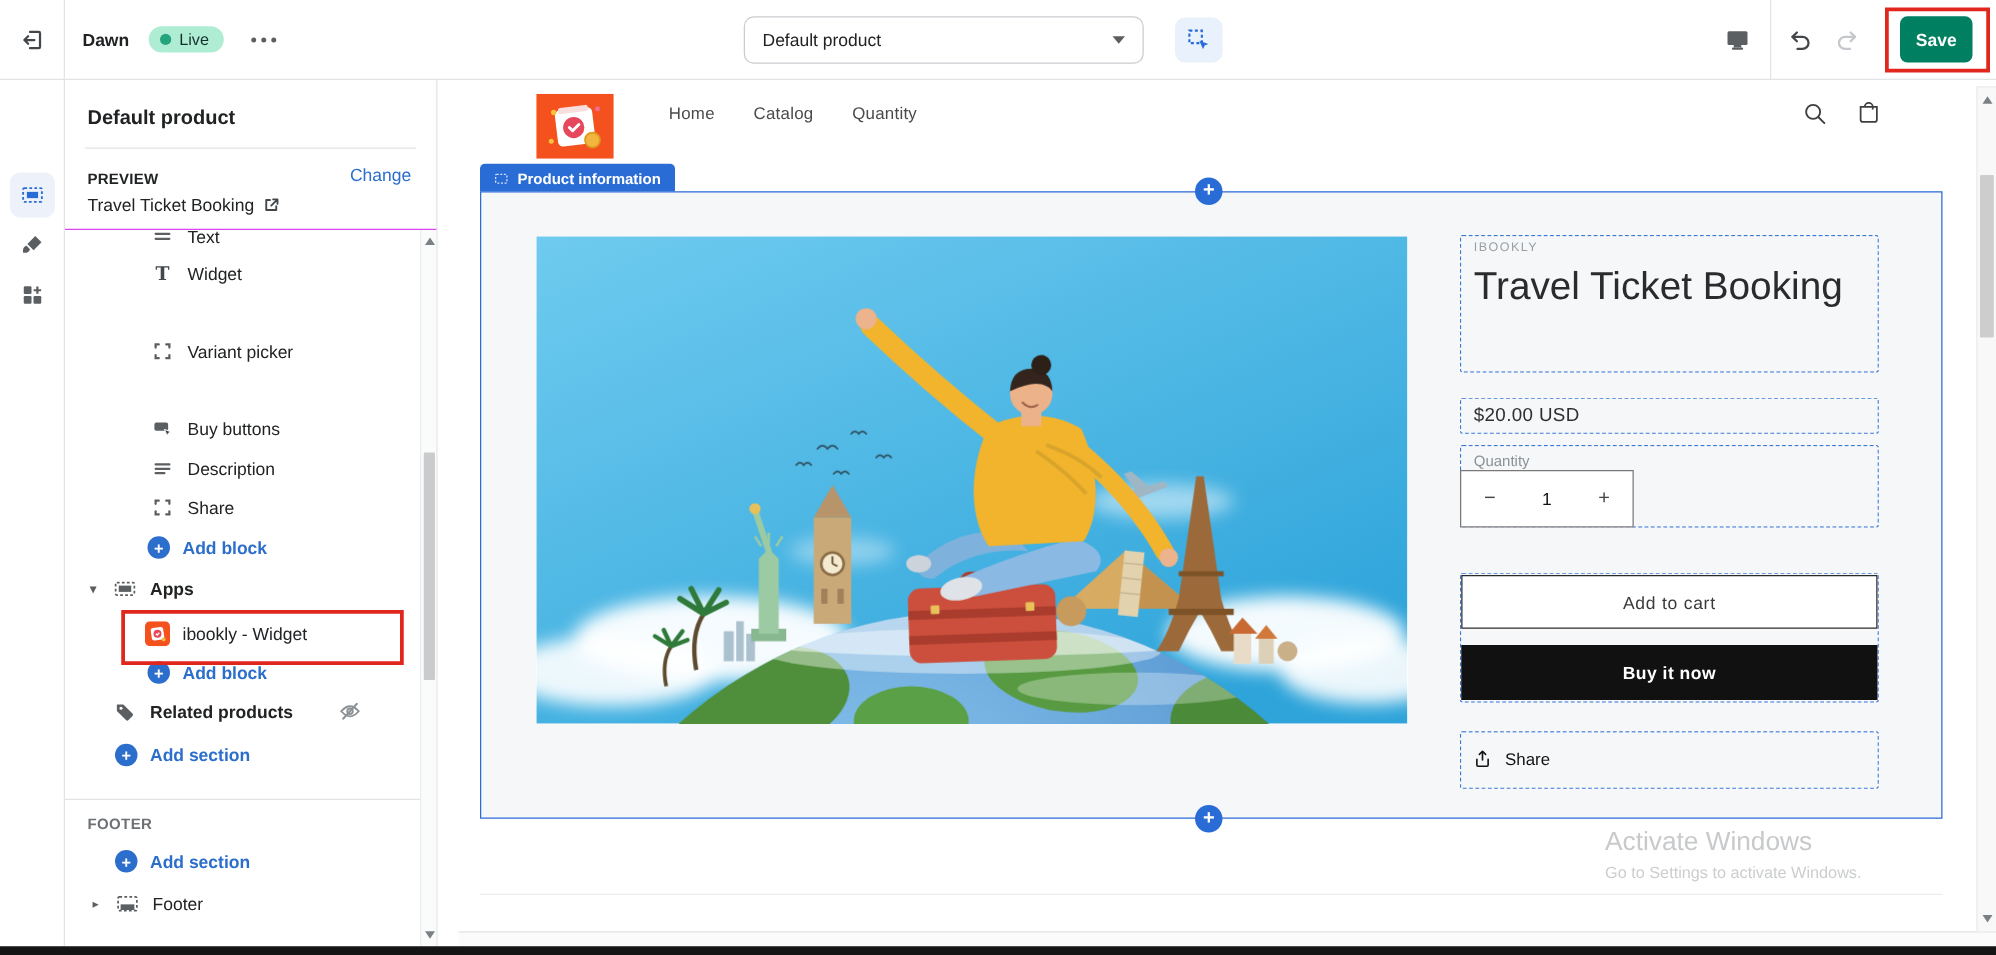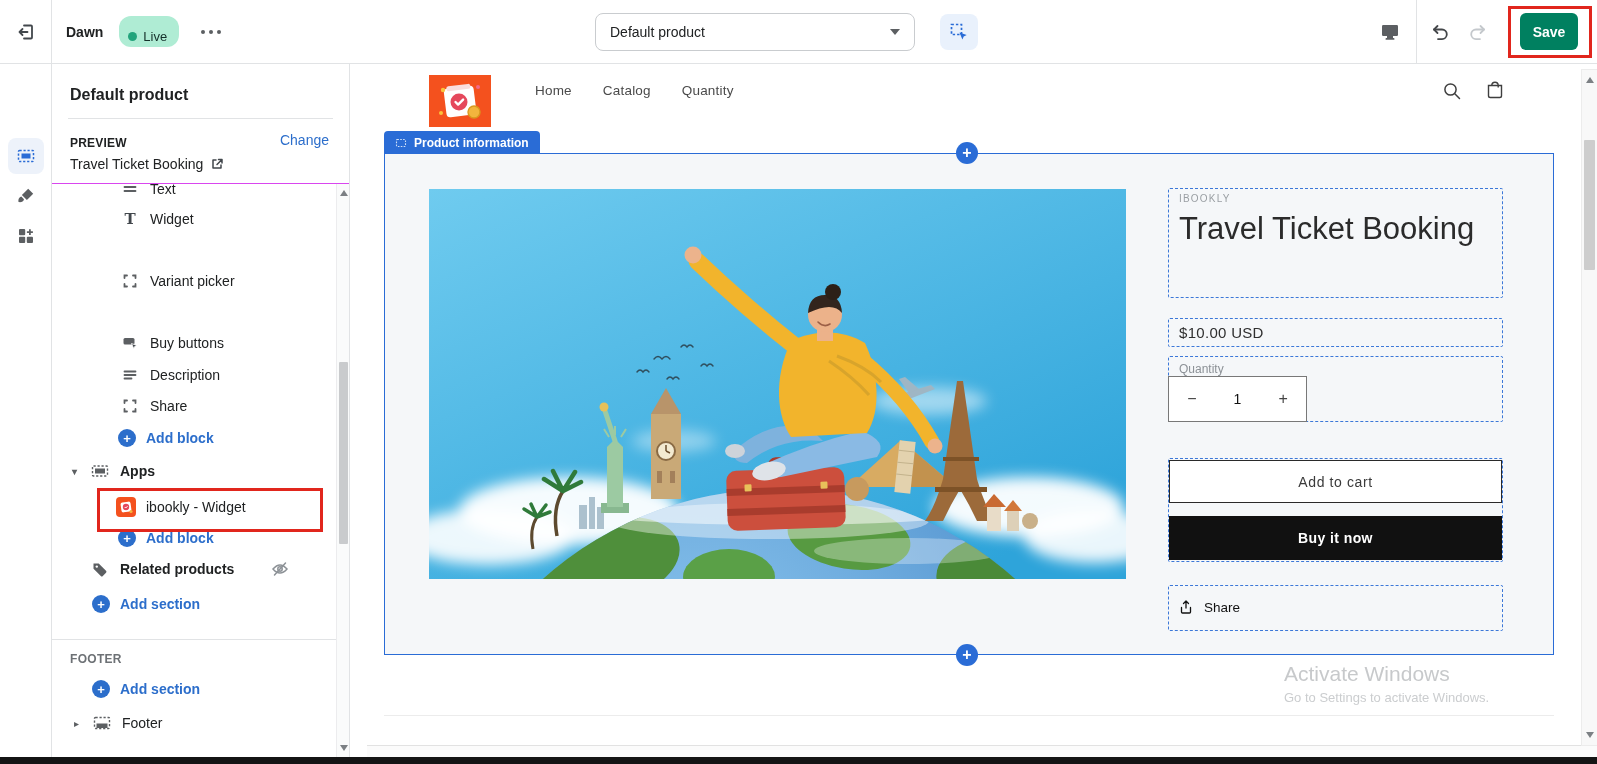--- a/index.html
+++ b/index.html
@@ -8,21 +8,21 @@
     position:relative; overflow:hidden; background:#fff;
     font-family:"Liberation Sans", sans-serif; color:#202223; font-size:14px;
   }
   svg { display:block; }
 
   
   .topbar { position:absolute; left:0; top:0; width:1597px; height:64px; background:#fff; border-bottom:1px solid #e1e3e5; z-index:20; }
   .exit-btn { position:absolute; left:0; top:0; width:52px; height:63px; border-right:1px solid #e1e3e5; display:flex; align-items:center; justify-content:center; cursor:pointer; }
   .tb-left { position:absolute; left:66px; top:0; height:63px; display:flex; align-items:center; gap:16px; }
   .theme-name { font-size:14px; font-weight:600; color:#202223; }
-  .live-pill { display:flex; align-items:center; gap:6px; background:#afecd4; border-radius:12px; padding:13px 12px 3px 9px; font-size:13px; color:#14302a; }
+  .live-pill { display:flex; align-items:center; gap:6px; background:#afecd4; border-radius:12px; padding:3px 12px 3px 9px; font-size:13px; color:#14302a; }
   .live-dot { width:9px; height:9px; border-radius:50%; background:#23a47c; }
   .dots { display:flex; gap:4px; padding:6px; cursor:pointer; }
   .dots i { width:4px; height:4px; border-radius:50%; background:#5c5f62; }
   .page-select { position:absolute; left:595px; top:13px; width:320px; height:38px; border:1px solid #c9cccf; border-radius:8px; background:#fff; display:flex; align-items:center; justify-content:space-between; padding:0 14px; cursor:pointer; }
   .page-select .val { font-size:14px; color:#202223; }
   .chev { width:0; height:0; border-left:5px solid transparent; border-right:5px solid transparent; border-top:6px solid #5c5f62; }
   .inspect-btn { position:absolute; left:940px; top:14px; width:38px; height:36px; border-radius:8px; background:#e9f1fc; display:flex; align-items:center; justify-content:center; cursor:pointer; }
   .tb-divider { position:absolute; top:0; width:1px; height:63px; background:#e1e3e5; }
   .icon-btn { position:absolute; top:16px; width:32px; height:32px; display:flex; align-items:center; justify-content:center; border-radius:6px; cursor:pointer; }
   .save-btn { position:absolute; left:1520px; top:13px; width:58px; height:37px; background:#008060; border:none; border-radius:6px; color:#fff; font-size:14px; font-weight:600; font-family:"Liberation Sans",sans-serif; cursor:pointer; }
@@ -520,21 +520,21 @@
       </g>
     </svg>
   </div>
 
   <div class="pcol dashed" style="top:124px; height:110px;">
     <div class="vendor">IBOOKLY</div>
     <div class="ptitle">Travel Ticket Booking</div>
   </div>
 
   <div class="pcol dashed" style="top:254px; height:29px;">
-    <div class="pprice">$10.00 USD</div>
+    <div class="pprice">$20.00 USD</div>
   </div>
 
   <div class="pcol dashed" style="top:292px; height:66px;">
     <div class="qty-label">Quantity</div>
     <div class="qty-box">
       <span class="qty-btn">−</span>
       <span class="qty-val">1</span>
       <span class="qty-btn">+</span>
     </div>
   </div>

